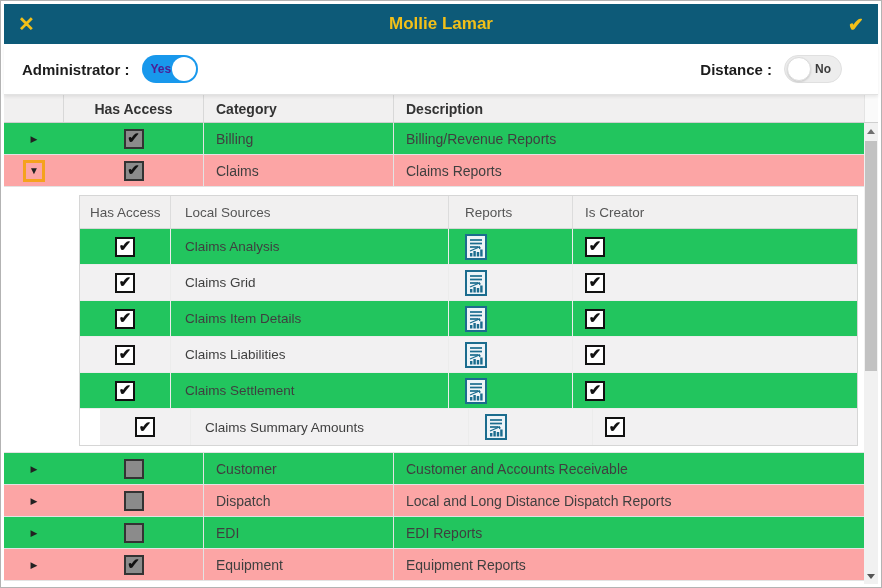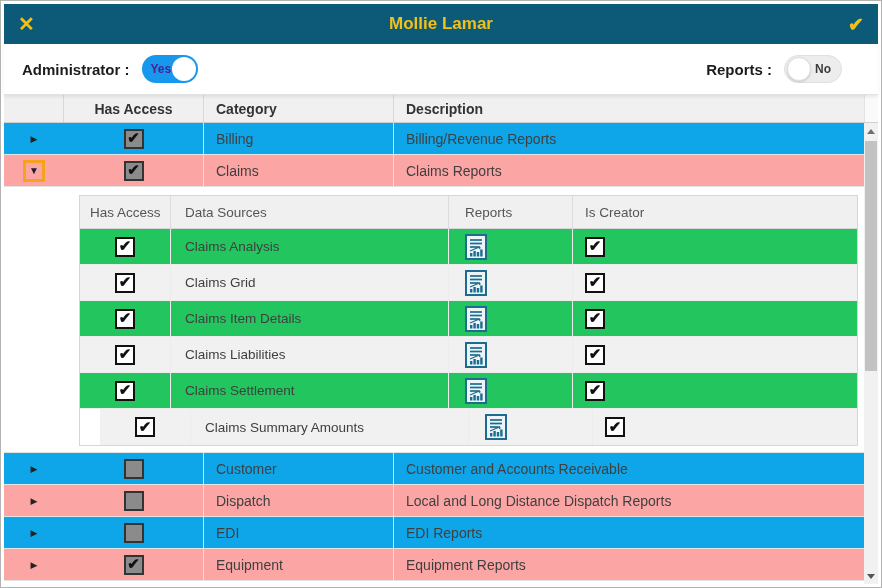--- a/index.html
+++ b/index.html
@@ -29,21 +29,21 @@
   .grid-header { display:flex; height:28px; background:#f1f0f0; border-bottom:1px solid #cfcfcf; font-size:14px; font-weight:bold; color:#333; align-items:center; }
   .grid-header .hc { height:100%; display:flex; align-items:center; }
   .hc-exp { width:60px; border-right:1px solid #d8d8d8; }
   .hc-access { width:140px; justify-content:center; border-right:1px solid #d8d8d8; }
   .hc-cat { width:190px; padding-left:12px; border-right:1px solid #d8d8d8; }
   .hc-desc { flex:1; padding-left:12px; }
   .hc-corner { width:14px; background:#fafafa; border-left:1px solid #e4e4e4; }
 
   .grid-body { position:absolute; top:28px; left:0; right:14px; bottom:0; background:#fff; overflow:hidden; }
 
-  .grid-row { display:flex; height:32px; align-items:center; background:#0ea5e9; border-bottom:1px solid #e3e3e3; font-size:14px; color:#3f3f3f; }
+  .grid-row { display:flex; height:32px; align-items:center; background:#22c55e; border-bottom:1px solid #e3e3e3; font-size:14px; color:#3f3f3f; }
   .grid-row.alt { background:#fca5a5; }
   .cell { height:100%; display:flex; align-items:center; }
   .c-exp { width:60px; justify-content:center; }
   .c-access { width:140px; justify-content:center; border-right:1px solid #e3e3e3; }
   .c-cat { width:190px; padding-left:12px; border-right:1px solid #e3e3e3; }
   .c-desc { flex:1; padding-left:12px; }
 
   .expander { width:22px; height:22px; display:flex; align-items:center; justify-content:center; color:#222; cursor:pointer; border:3px solid transparent; }
   .expander.collapsed::after { content:"▶"; font-size:9px; }
   .expander.expanded::after { content:"▼"; font-size:10px; }
@@ -89,21 +89,21 @@
     <span class="tb-title">Mollie Lamar</span>
     <span class="tb-icon tb-confirm">✔</span>
   </div>
 
   <div class="toolbar">
     <span class="lbl lbl-admin">Administrator :</span>
     <div class="toggle toggle-on">
       <span>Yes</span>
       <span class="knob"></span>
     </div>
-    <span class="lbl lbl-disabled">Reports :</span>
+    <span class="lbl lbl-disabled">Distance :</span>
     <div class="toggle toggle-off">
       <span class="knob"></span>
       <span>No</span>
     </div>
   </div>
 
   <div class="grid-area">
     <div class="grid-header">
       <div class="hc hc-exp"></div>
       <div class="hc hc-access">Has Access</div>
@@ -129,21 +129,21 @@
     <div class="cell c-access">
             <span class="checkbox gray checked"></span>
           </div>
     <div class="cell c-cat">Claims</div>
     <div class="cell c-desc">Claims Reports</div>
   </div>
         <div class="detail-section">
     <div class="subtable">
       <div class="sub-header">
         <div class="shc s-access">Has Access</div>
-        <div class="shc s-name">Data Sources</div>
+        <div class="shc s-name">Local Sources</div>
         <div class="shc s-report">Reports</div>
         <div class="shc s-creator">Is Creator</div>
       </div>
       <div class="sub-rows">
               <div class="sub-row">
     <div class="scell s-access">
                   <span class="checkbox checked"></span>
                 </div>
     <div class="scell s-name">Claims Analysis</div>
     <div class="scell s-report">

